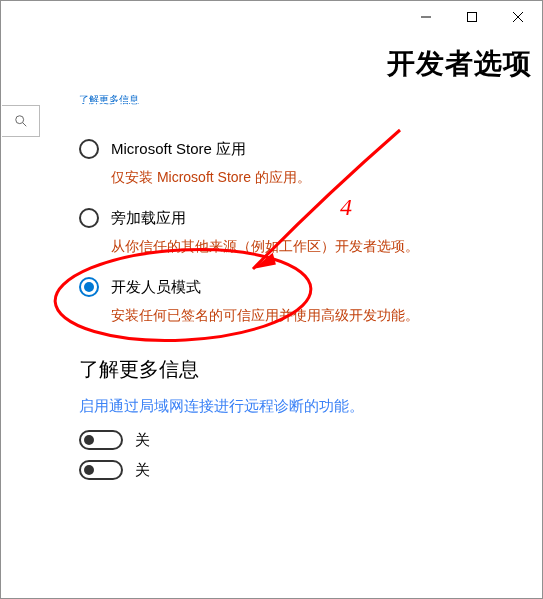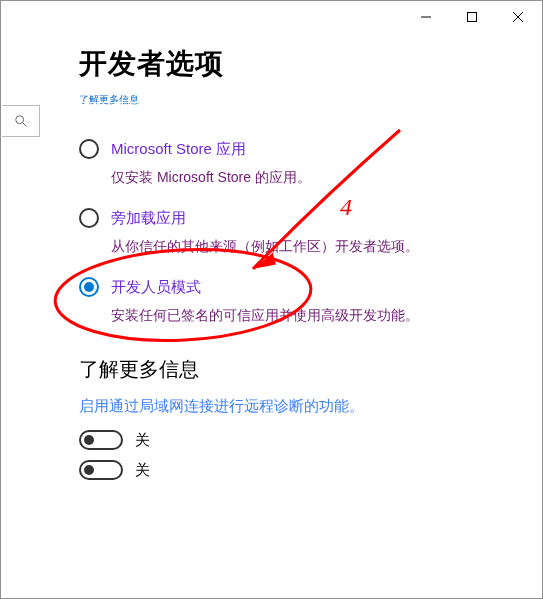--- a/index.html
+++ b/index.html
@@ -59,20 +59,21 @@
     left: 78px;
     top: 44px;
     right: 10px;
     bottom: 1px;
   }
   .page-title {
     font-size: 28px;
     font-weight: 600;
     margin: 0 0 6px 0;
     letter-spacing: 1px;
+    text-align: right;
   }
   .link-frag {
     color: #0066cc;
     font-size: 10px;
     position: relative;
     margin-bottom: 24px;
     display: inline-block;
   }
   .link-frag::after {
     content: "";
@@ -111,25 +112,25 @@
   }
   .radio-inner {
     width: 10px; height: 10px;
     background: #0078d4;
     border-radius: 50%;
     display: none;
   }
   .radio-outer.selected .radio-inner { display: block; }
   .radio-label {
     font-size: 15px;
-    color: #6d28d9;
+    color: #000000;
   }
   .radio-desc {
     font-size: 14px;
-    color: #701a75;
+    color: #c2410c;
     margin: 8px 0 20px 32px;
     line-height: 1.5;
   }
   .section-title {
     font-size: 20px;
     font-weight: 400;
     margin: 30px 0 14px 0;
   }
   .section-desc {
     font-size: 15px;

